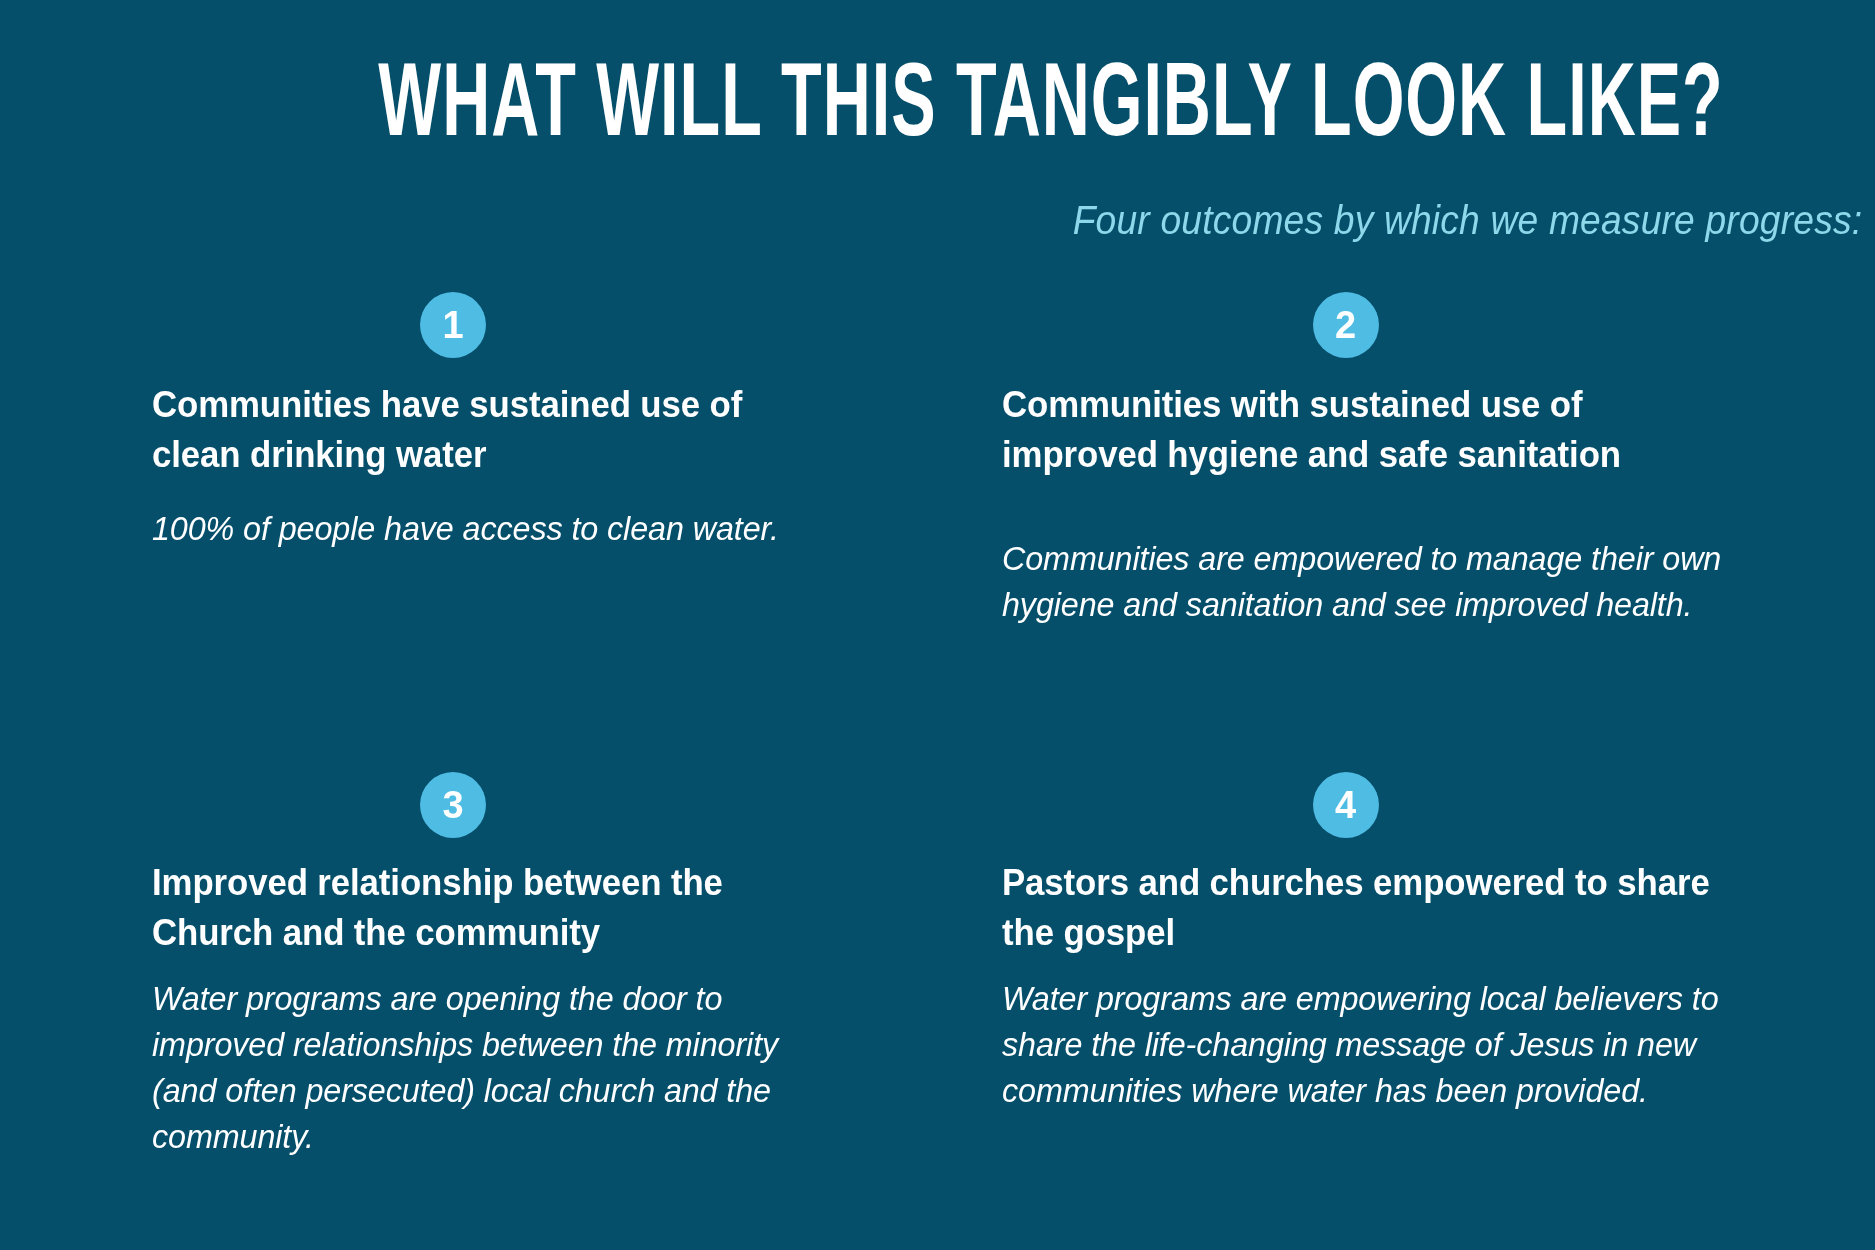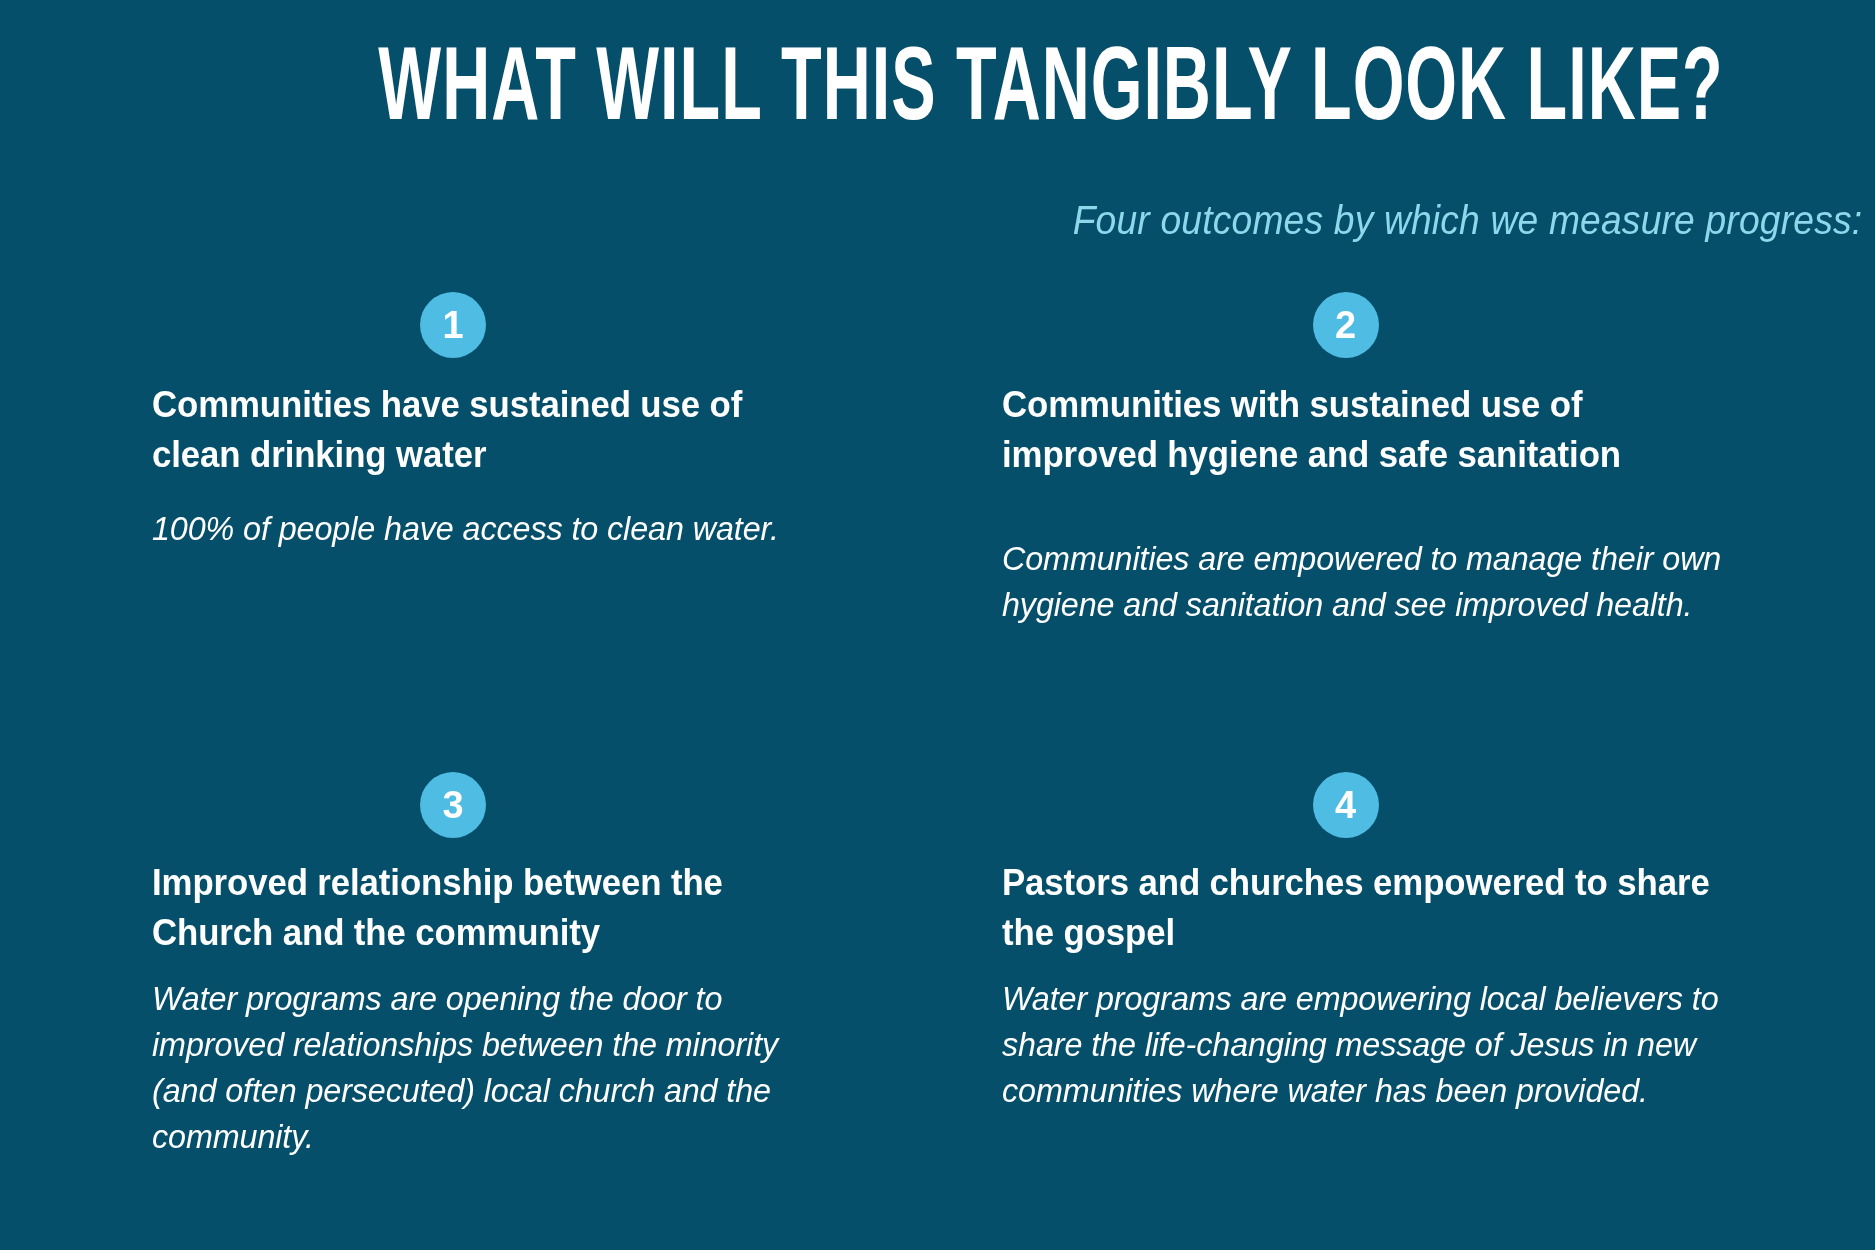--- a/index.html
+++ b/index.html
@@ -18,21 +18,21 @@
     position: relative;
     width: 1875px;
     height: 1250px;
     background: #054f6b;
     box-sizing: border-box;
   }
 
   
   .title-wrap {
     position: absolute;
-    top: 28px;
+    top: 44px;
     left: 0;
     width: 100%;
     text-align: right;
   }
   .poster-title {
     display: inline-block;
     color: #ffffff;
     font-family: "Liberation Sans", sans-serif;
     font-weight: bold;
     font-size: 104px;

